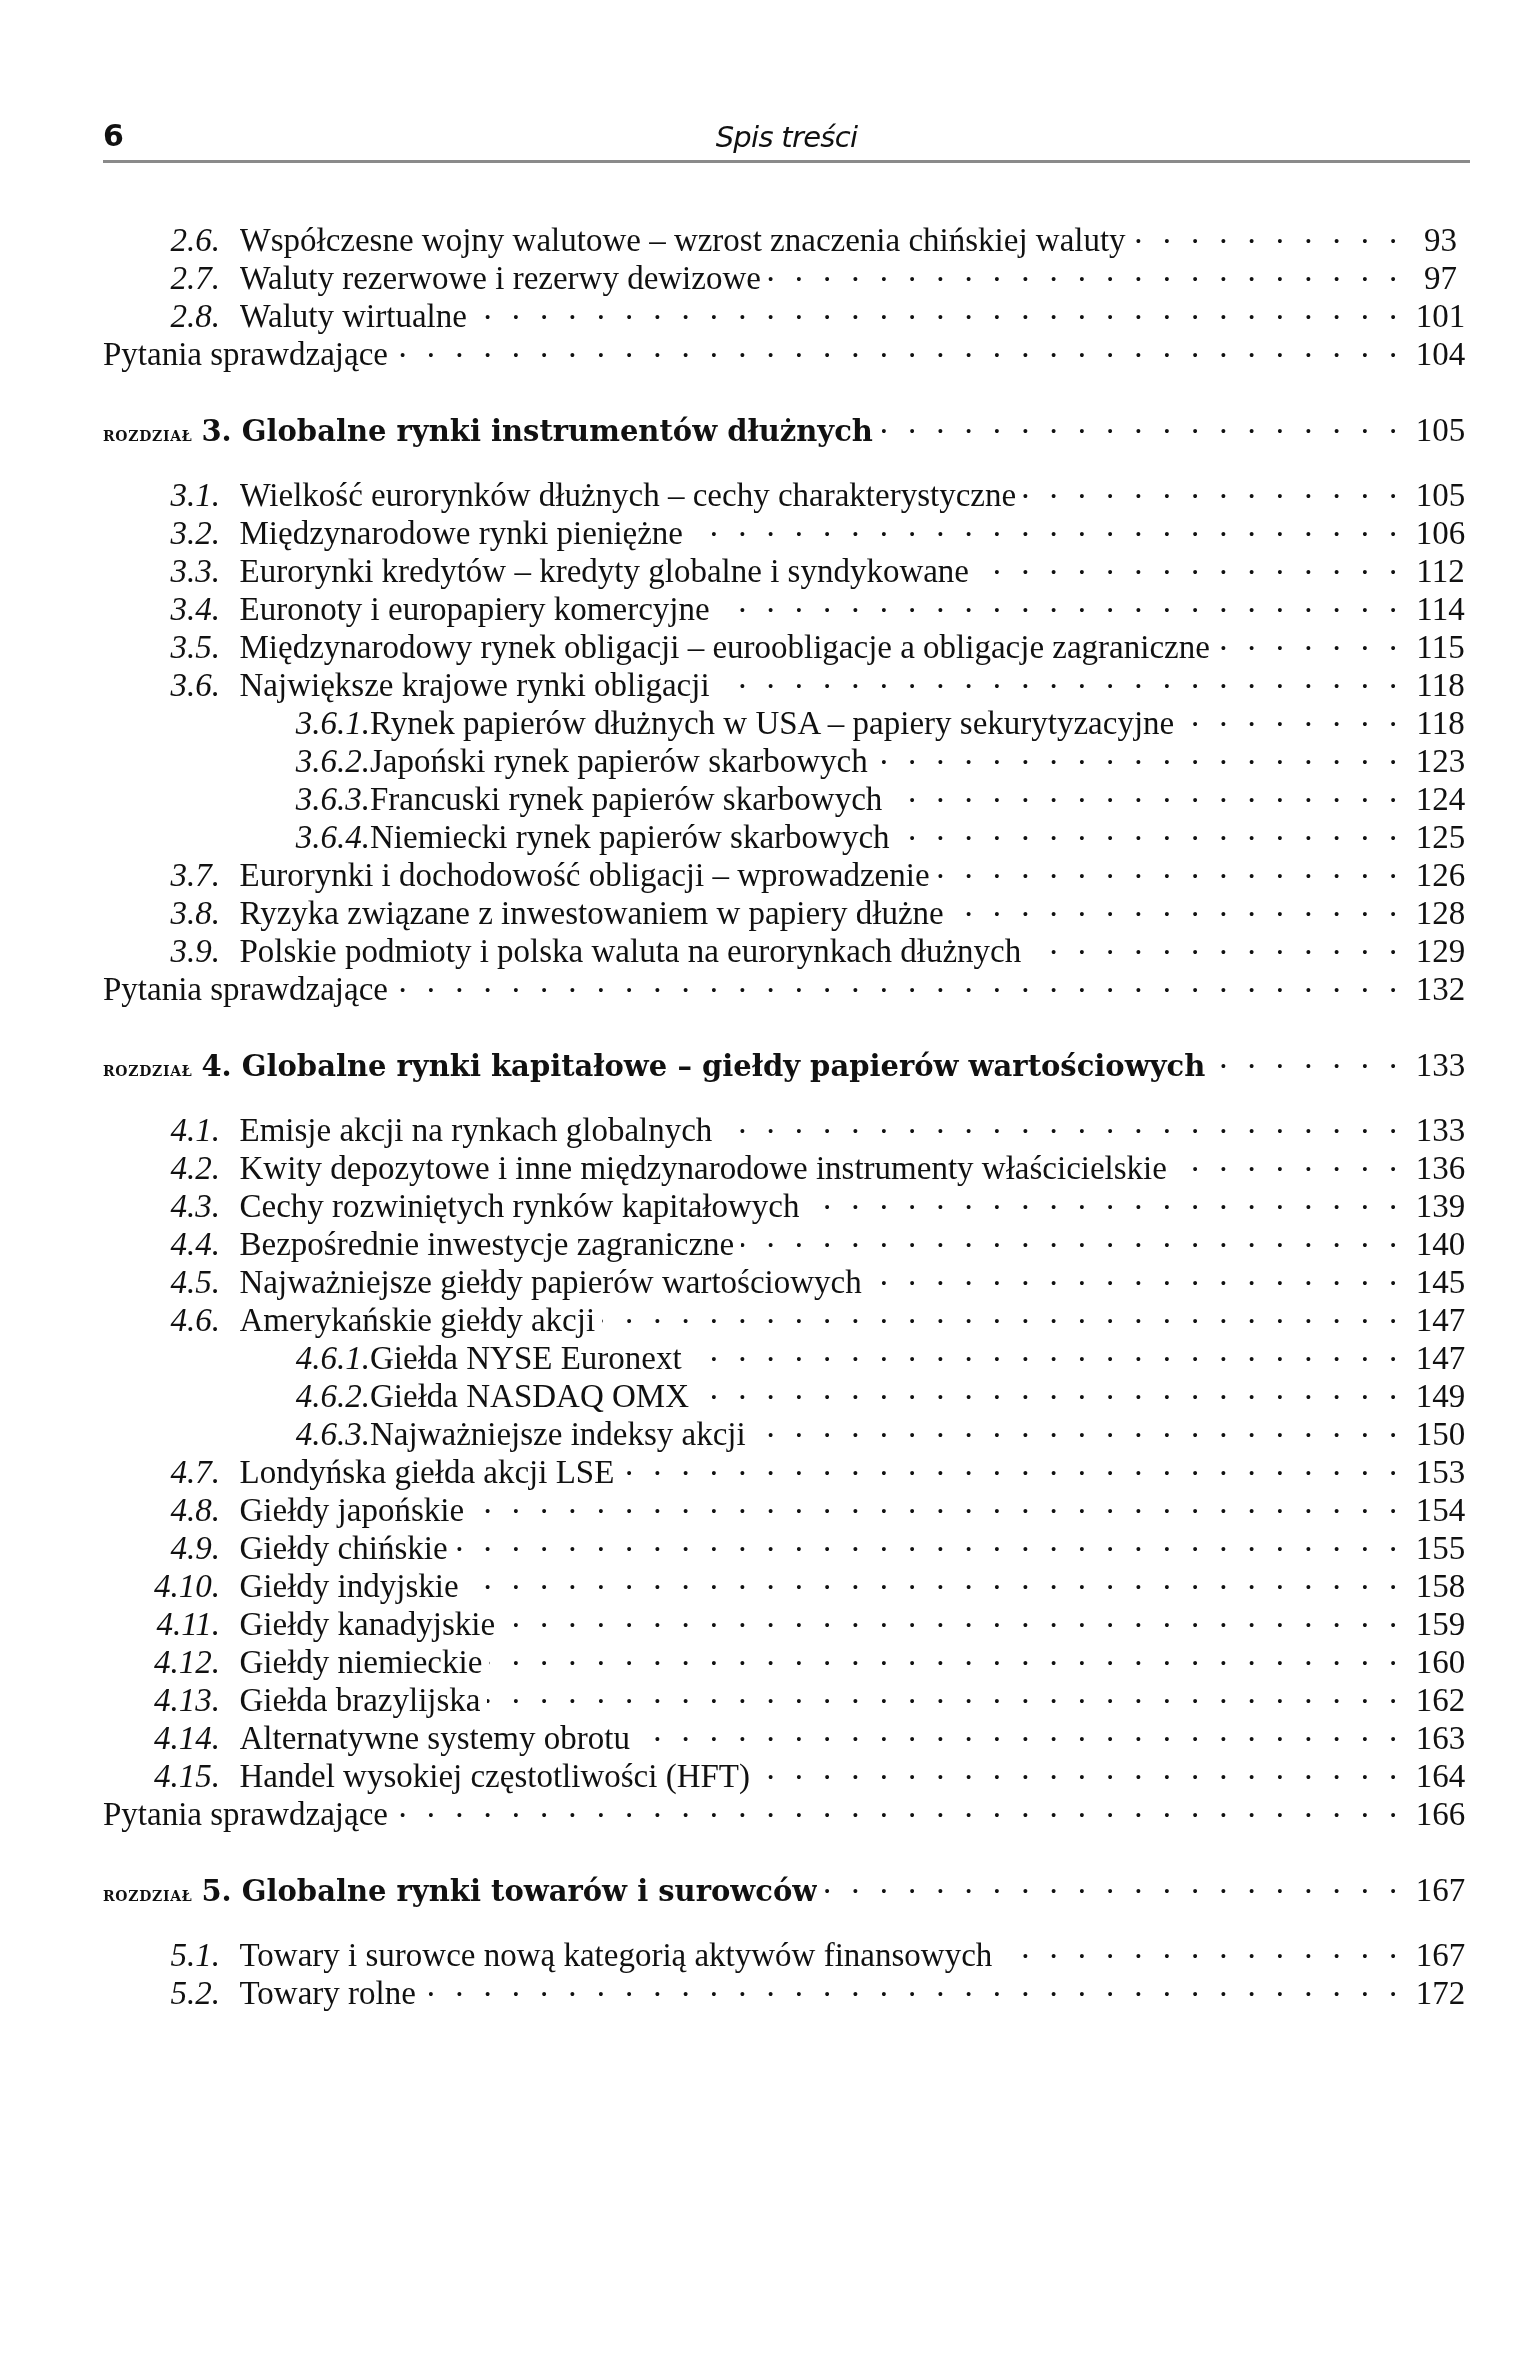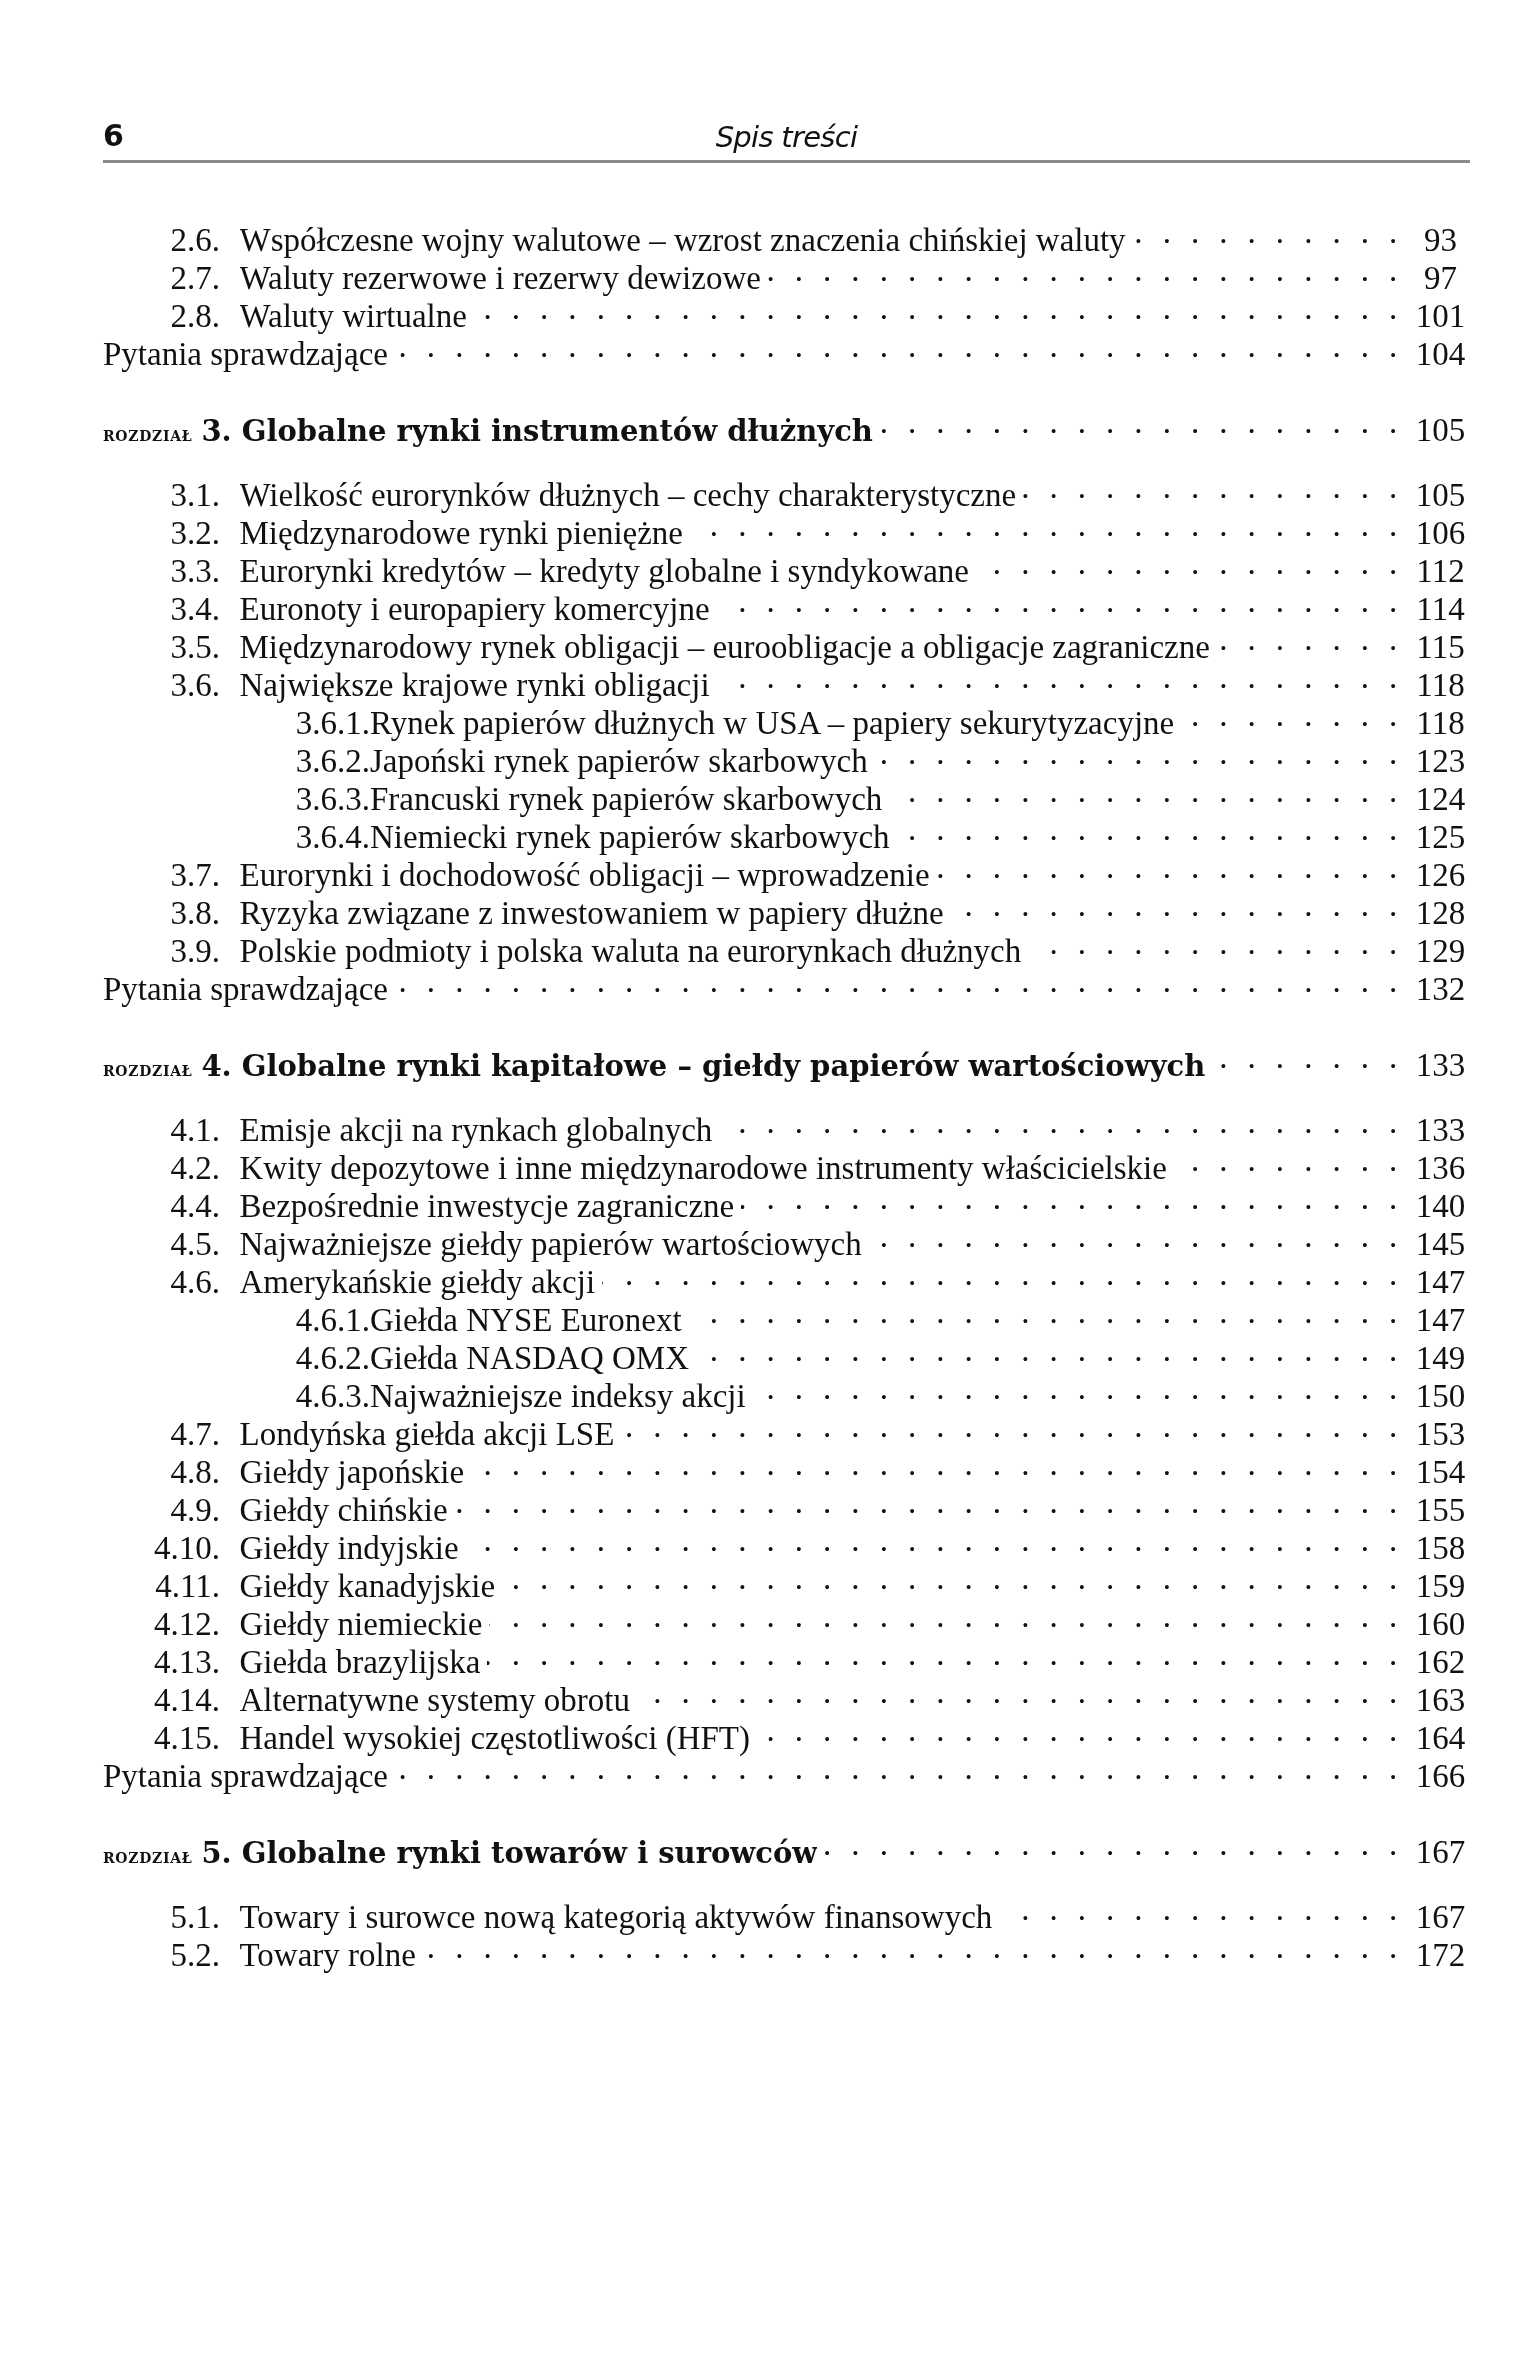--- a/index.html
+++ b/index.html
@@ -7,21 +7,21 @@
   .page { position: absolute; left: 0; top: 0; width: 1541px; height: 2377px; }
 
   .running-head { position: absolute; left: 103px; top: 116px; width: 1367px; height: 39px; }
   .page-no { position: absolute; left: 0; top: 0; font-family: "DejaVu Sans", sans-serif; font-weight: bold; font-size: 30px; line-height: 39px; }
   .head-title { position: absolute; left: 0; right: 0; top: 2.6px; text-align: center; font-family: "DejaVu Sans", sans-serif; font-style: italic; font-size: 29px; line-height: 36px; letter-spacing: -0.7px; }
   .rule { position: absolute; left: 103px; top: 160px; width: 1367px; height: 2.6px; background: #8a8a8a; }
 
   .toc { position: absolute; left: 103px; top: 213px; width: 1367px; font-family: "Liberation Serif", serif; font-size: 33px; }
 
   .row { display: flex; align-items: baseline; height: 38px; line-height: 38px; white-space: nowrap; }
-  .num { flex: 0 0 auto; text-align: right; }
+  .num { flex: 0 0 auto; text-align: right; font-style: italic; }
   .lvl1 .num { width: 117px; }
   .lvl1 .title { margin-left: 19.5px; }
   .lvl2 .num { width: 130px; margin-left: 137px; text-align: right; }
   .lvl2 .title { margin-left: 0; }
   .lvl0 .title { margin-left: 0; }
   .title { flex: 0 1 auto; overflow: hidden; }
   .leader { flex: 1 1 auto; overflow: hidden; margin: 0 7.8px 0 6.5px; position: relative; height: 38px; }
   .leader::after {
     content: ". . . . . . . . . . . . . . . . . . . . . . . . . . . . . . . . . . . . . . . . . . . . . . . . . . . . . . . . . . . . . . . . . . . . . . . . . . . . . . . . . . . . . . . . . . . . . . . . . . . . .";
     position: absolute; right: 0; top: 0; letter-spacing: 5.9px; white-space: nowrap;
@@ -171,20 +171,26 @@
           <span class="leader"></span>
           <span class="pg">133</span>
         </div>
         <div class="row lvl1">
           <span class="num">4.2.</span>
           <span class="title">Kwity depozytowe i inne międzynarodowe instrumenty właścicielskie</span>
           <span class="leader"></span>
           <span class="pg">136</span>
         </div>
         <div class="row lvl1">
+          <span class="num">4.3.</span>
+          <span class="title">Cechy rozwiniętych rynków kapitałowych</span>
+          <span class="leader"></span>
+          <span class="pg">139</span>
+        </div>
+        <div class="row lvl1">
           <span class="num">4.4.</span>
           <span class="title">Bezpośrednie inwestycje zagraniczne</span>
           <span class="leader"></span>
           <span class="pg">140</span>
         </div>
         <div class="row lvl1">
           <span class="num">4.5.</span>
           <span class="title">Najważniejsze giełdy papierów wartościowych</span>
           <span class="leader"></span>
           <span class="pg">145</span>

